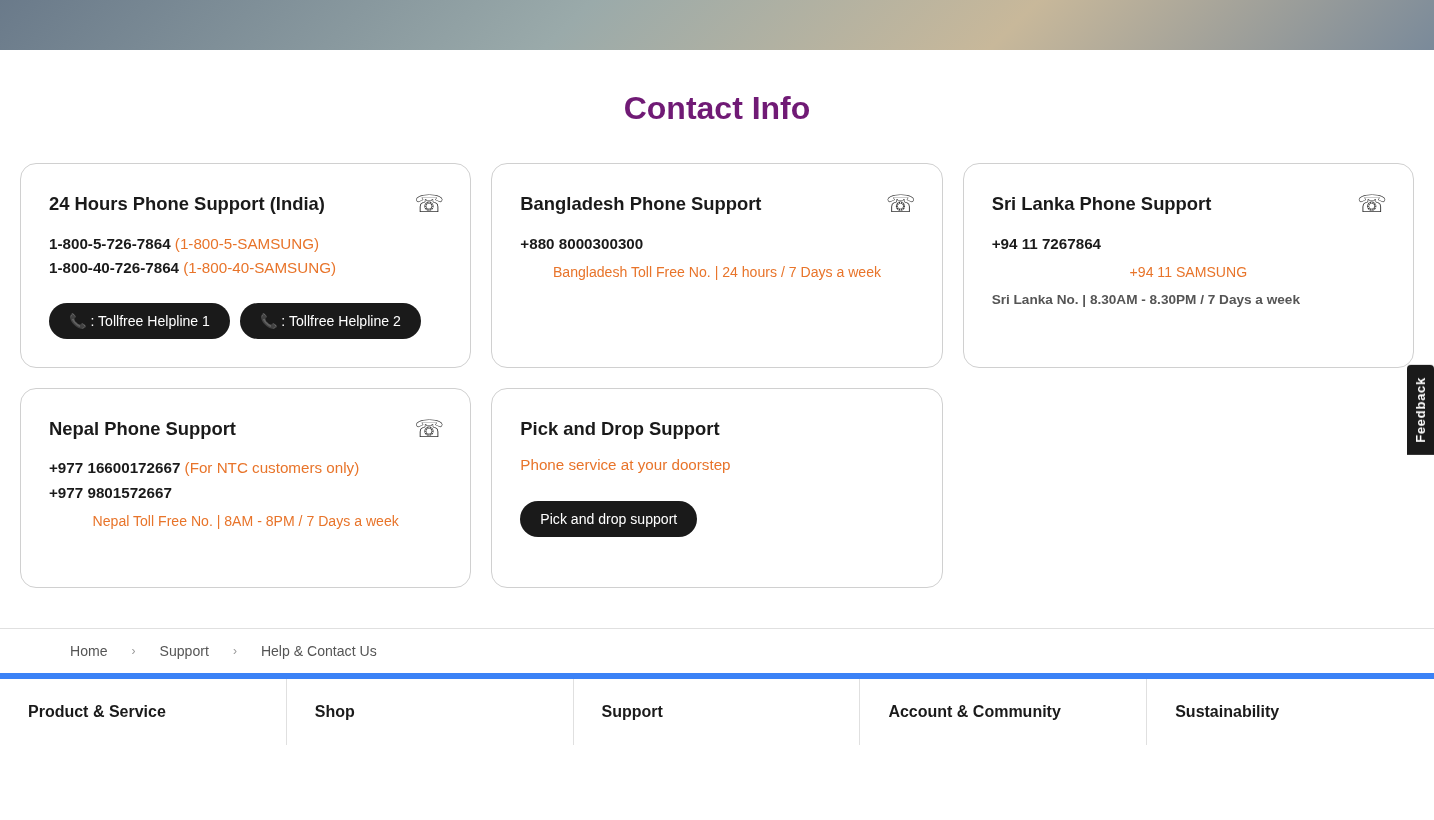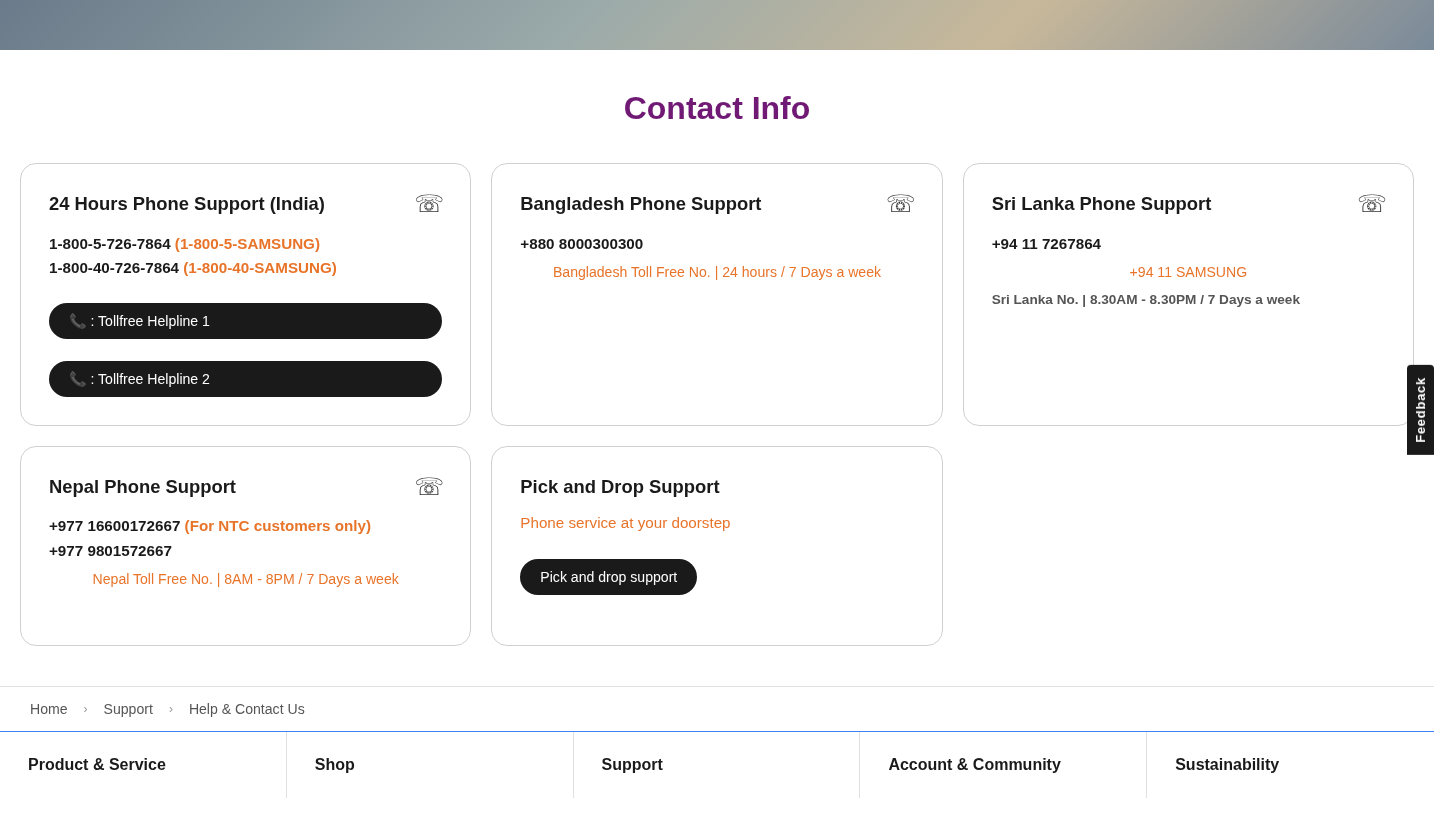--- a/index.html
+++ b/index.html
@@ -74,21 +74,21 @@
     .phone-number {
       font-size: 0.95rem;
       font-weight: 600;
       color: #1a1a1a;
       line-height: 1.6;
     }
 
     .phone-number-orange {
       color: #e8742a;
       font-size: 0.95rem;
-      font-weight: 700;
+      font-weight: 400;
     }
 
     .info-text {
       font-size: 0.88rem;
       color: #e8742a;
       margin-top: 6px;
       line-height: 1.5;
       text-align: center;
     }
 
@@ -102,57 +102,58 @@
       padding: 10px 20px;
       font-size: 0.88rem;
       font-weight: 500;
       cursor: pointer;
       margin-top: 12px;
       gap: 8px;
     }
 
     .btn-group {
       display: flex;
-      flex-direction: column;
+      flex-direction: row;
       gap: 10px;
       margin-top: 10px;
     }
 
     .doorstep-text {
       font-size: 0.95rem;
       color: #e8742a;
       margin-bottom: 16px;
     }
 
     .breadcrumb-bar {
       border-top: 1px solid #e0e0e0;
       padding: 14px 30px;
       background: #fff;
     }
 
     .breadcrumb {
       display: flex;
       align-items: center;
-      gap: 16px;
+      gap: 24px;
       font-size: 0.88rem;
       color: #555;
+      margin-left: 40px;
     }
 
     .breadcrumb a {
       color: #555;
       text-decoration: none;
     }
 
     .breadcrumb .sep {
       color: #999;
       font-size: 0.75rem;
     }
 
     .footer-nav {
-      border-top: 1px solid #3b82f6;
+      border-top: 6px solid #3b82f6;
       display: grid;
       grid-template-columns: repeat(5, 1fr);
       background: #fff;
     }
 
     .footer-col {
       padding: 24px 28px;
       border-right: 1px solid #e0e0e0;
     }
 

